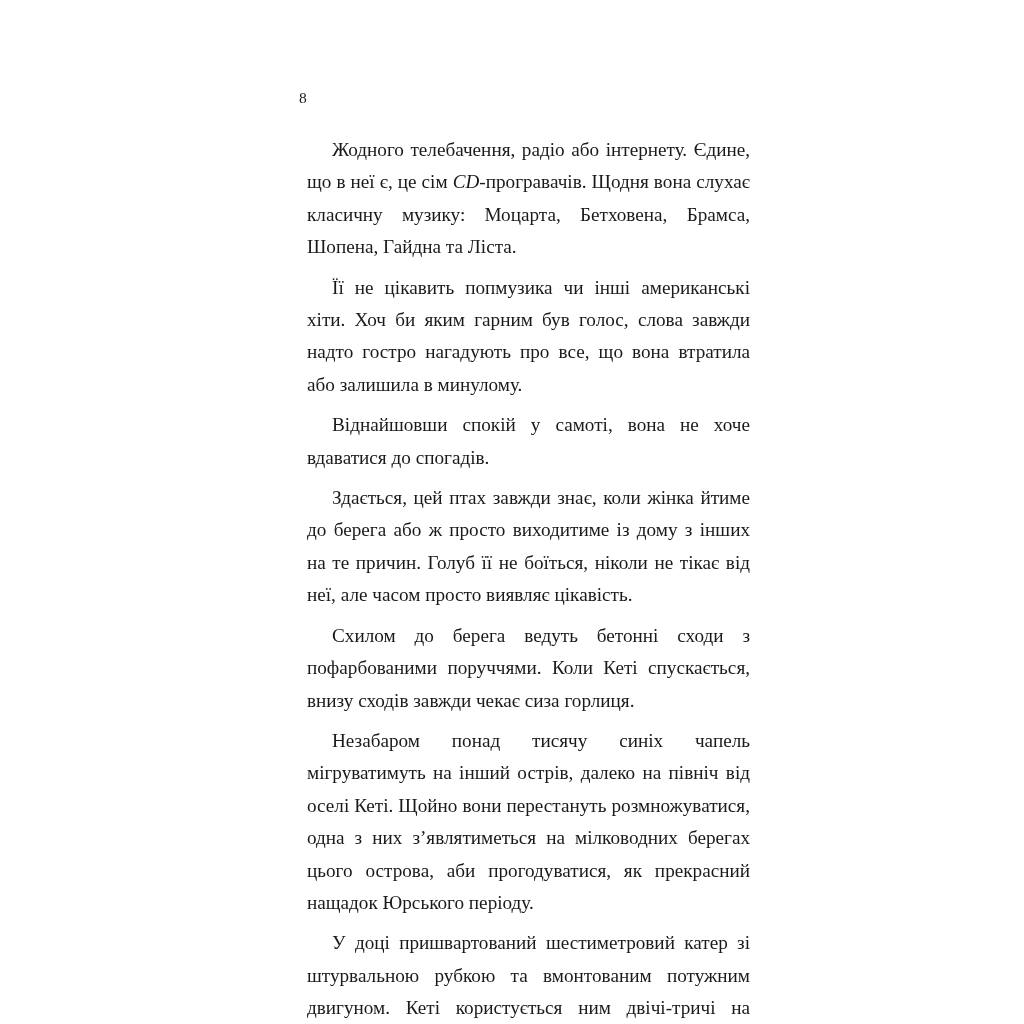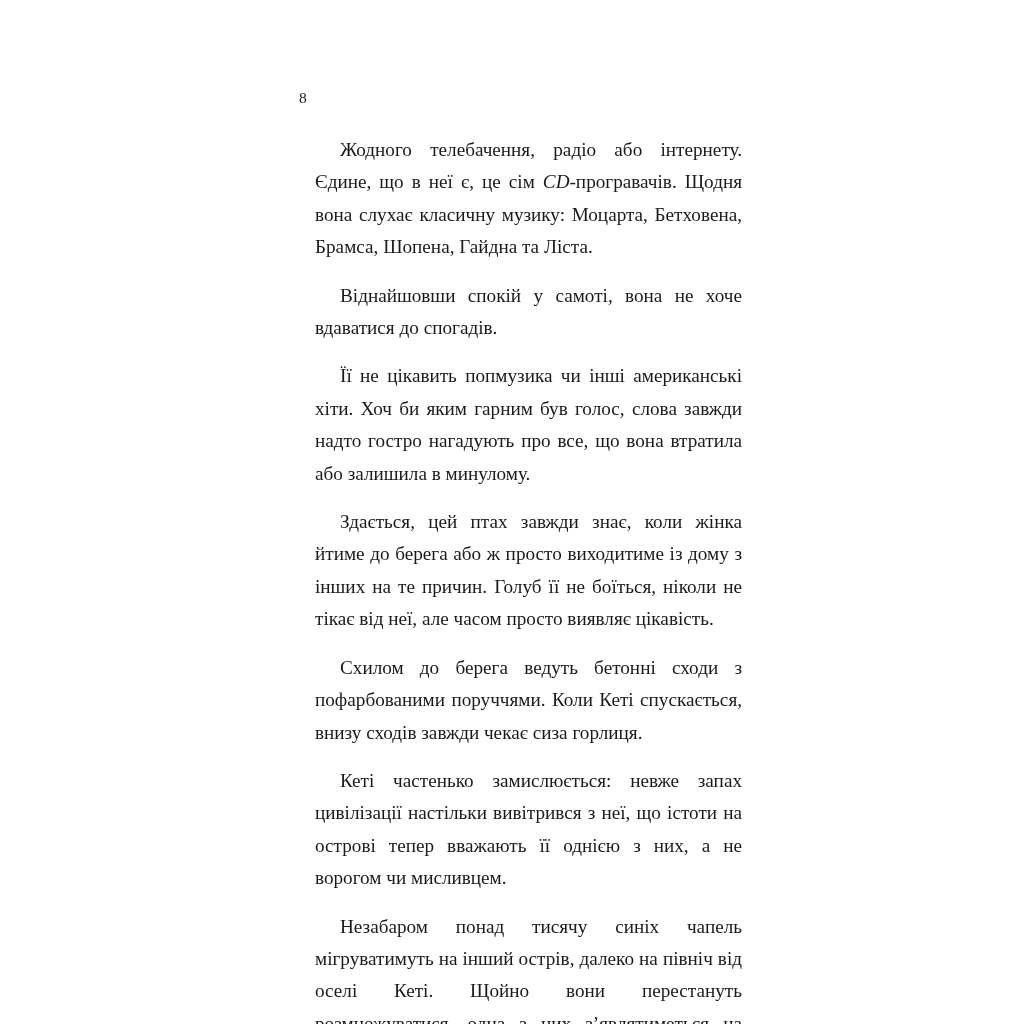--- a/index.html
+++ b/index.html
@@ -39,21 +39,21 @@
   }
   .body-text {
     font-size: 19.2px;
     line-height: 32.4px;
     text-align: justify;
     text-justify: inter-word;
     hyphens: manual;
     color: #1a1a1a;
   }
   .body-text p {
-    margin: 16px;
+    margin: 8px;
     text-indent: 25px;
     text-align: justify;
   }
   .body-text p:last-child {
     text-align: justify;
   }
   .it {
     font-style: italic;
   }
 </style>
@@ -61,25 +61,24 @@
 <body>
 
 <div class="page">
 
   <div class="text-column">
 
     <div class="folio">8</div>
 
     <div class="body-text">
       <p><span>Жодного телебачення, радіо або інтернету. Єдине, що в неї є, це сім </span><span class="it">CD</span><span>-програвачів. Щодня вона слухає класичну музику: Моцарта, Бетховена, Брамса, Шопена, Гайдна та Ліста.</span></p>
+      <p><span>Її не цікавить попмузика чи інші американські хіти. Хоч би яким гарним був голос, слова завжди надто гостро нагадують про все, що вона втратила або залишила в минулому.</span></p>
       <p><span>Віднайшовши спокій у самоті, вона не хоче вдаватися до спогадів.</span></p>
-      <p><span>Її не цікавить попмузика чи інші американські хіти. Хоч би яким гарним був голос, слова завжди надто гостро нагадують про все, що вона втратила або залишила в минулому.</span></p>
       <p><span>Здається, цей птах завжди знає, коли жінка йтиме до берега або ж просто виходитиме із дому з інших на те причин. Голуб її не боїться, ніколи не тікає від неї, але часом просто виявляє цікавість.</span></p>
       <p><span>Схилом до берега ведуть бетонні сходи з пофарбованими поруччями. Коли Кеті спускається, внизу сходів завжди чекає сиза горлиця.</span></p>
-      <p><span>Кеті частенько замислюється: невже запах цивілізації настільки вивітрився з неї, що істоти на острові тепер вважають її однією з них, а не ворогом чи мисливцем.</span></p>
       <p><span>Незабаром понад тисячу синіх чапель мігруватимуть на інший острів, далеко на північ від оселі Кеті. Щойно вони перестануть розмножуватися, одна з них з’являтиметься на мілководних берегах цього острова, аби прогодуватися, як прекрасний нащадок Юрського періоду.</span></p>
       <p><span>У доці пришвартований шестиметровий катер зі штурвальною рубкою та вмонтованим потужним двигуном. Кеті користується ним двічі-тричі на місяць, без жодної конкретної мети.</span></p>
 
     </div>
 
   </div>
 
 </div>
 
 </body></html>

